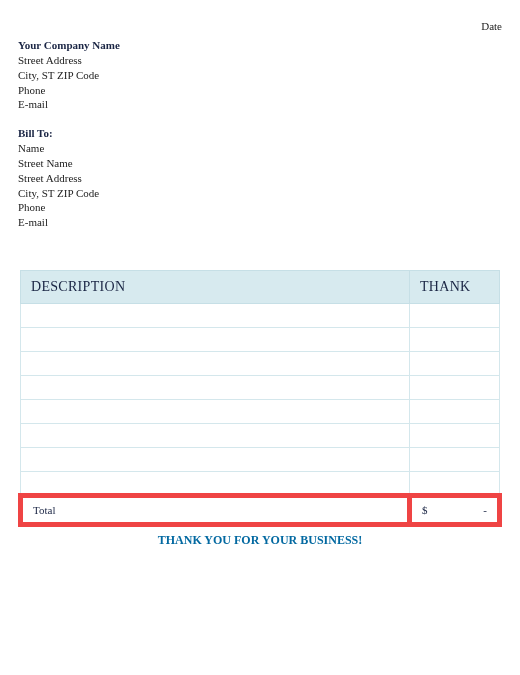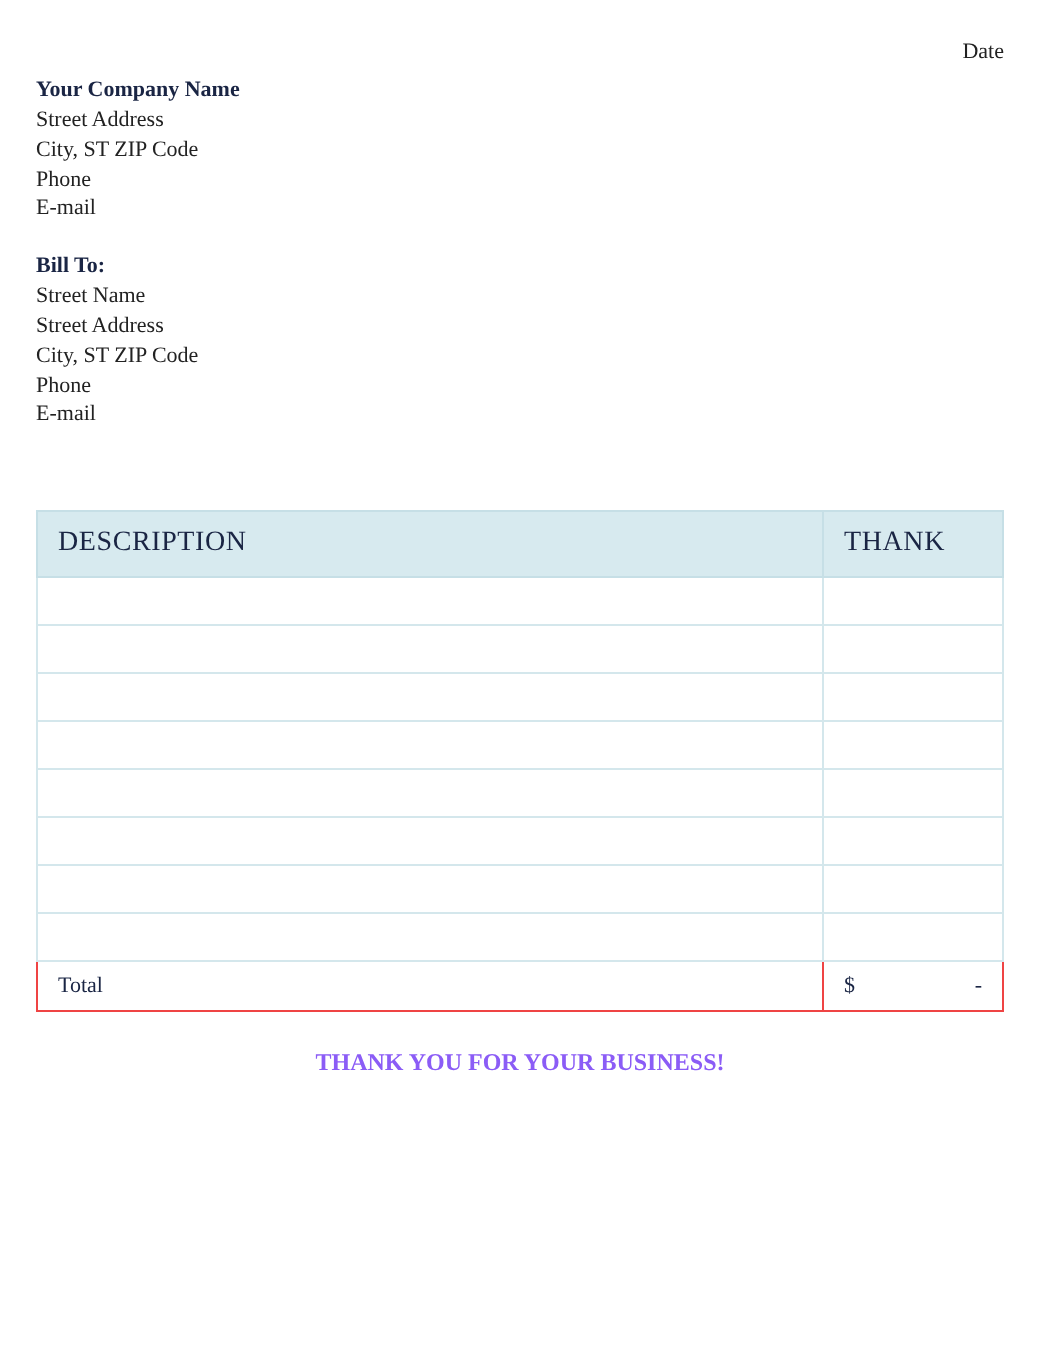--- a/index.html
+++ b/index.html
@@ -50,56 +50,57 @@
     border: 1px solid #c6dfe6;
     letter-spacing: 0.3px;
   }
   table.items th.amount-h { width: 90px; }
   table.items td {
     border: 1px solid #d4e7ec;
     padding: 0;
     height: 24px;
   }
   table.items tr.total-row td {
-    border: 1px solid #ef4444;
+    border: 5px solid #ef4444;
     padding: 6px 10px;
     color: #1a2544;
     font-size: 11px;
   }
   .amount-cell {
     display: flex;
     justify-content: space-between;
     align-items: center;
   }
   .thanks {
     text-align: center;
     font-weight: bold;
     font-size: 12px;
-    color: #8b5cf6;
-    margin-top: 18px;
+    color: #0369a1;
+    margin-top: 6px;
   }
 </style>
 </head>
 <body>
 
 <div class="header">
   <div class="company-block">
     <div class="company-label">Your Company Name</div>
     <div>Street Address</div>
     <div>City, ST  ZIP Code</div>
     <div>Phone</div>
     <div>E-mail</div>
   </div>
   <div class="title-block">
     <div class="date-label">Date</div>
   </div>
 </div>
 
 <div class="bill-block">
   <div class="bill-label">Bill To:</div>
+  <div>Name</div>
   <div>Street Name</div>
   <div>Street Address</div>
   <div>City, ST  ZIP Code</div>
   <div>Phone</div>
   <div>E-mail</div>
 </div>
 
 <table class="items">
   <thead>
     <tr>

